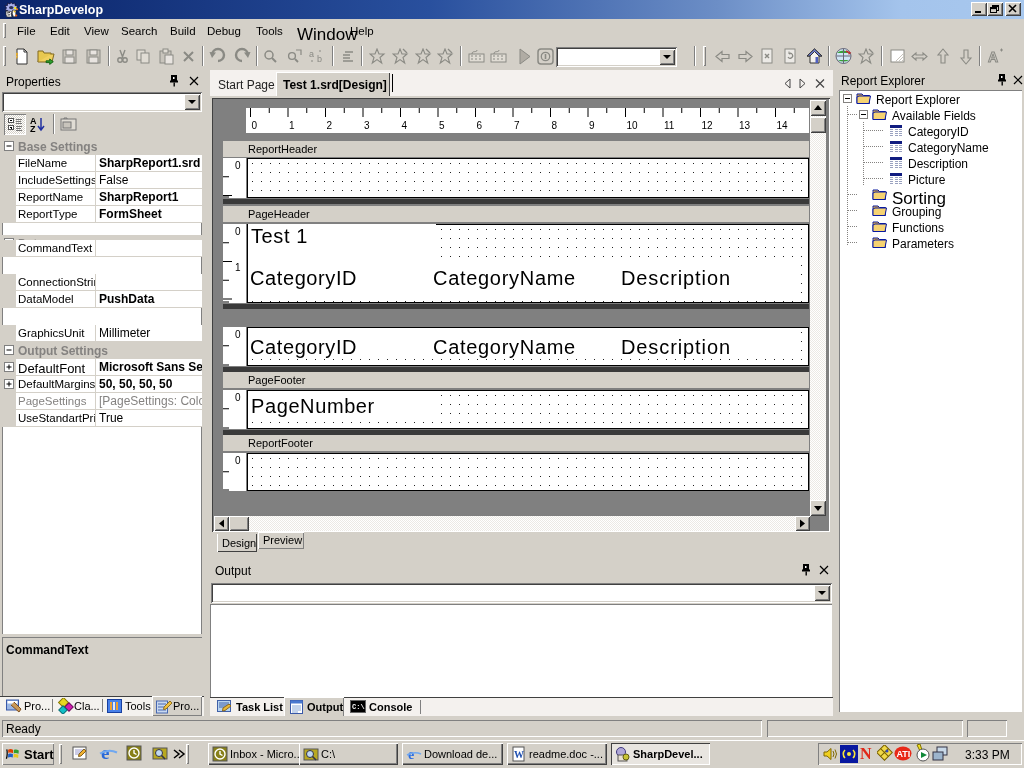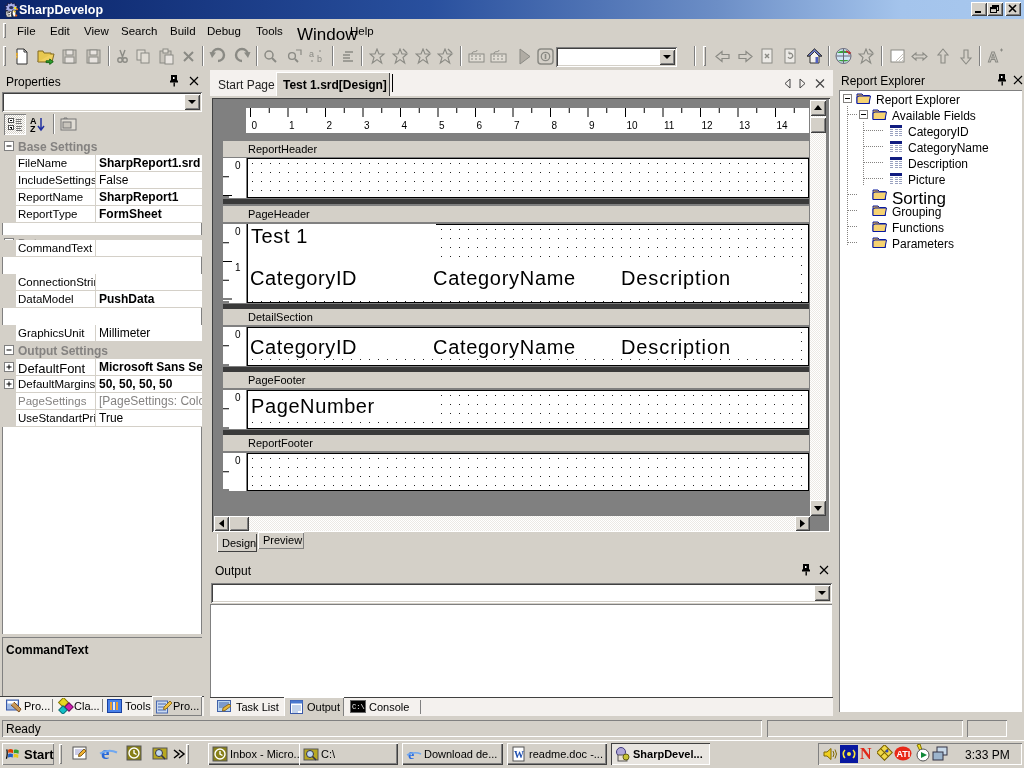--- a/index.html
+++ b/index.html
@@ -533,23 +533,20 @@
         <text x="12" y="11" font-size="10" font-family="Liberation Sans">0</text>
         <line x1="0" y1="18.75" x2="6" y2="18.75" stroke="#000"></line>
         <text x="12" y="46.5" font-size="10" font-family="Liberation Sans">1</text>
         <line x1="0" y1="37.5" x2="9" y2="37.5" stroke="#000"></line>
         <line x1="0" y1="56.25" x2="6" y2="56.25" stroke="#000"></line>
         <line x1="0" y1="75.0" x2="9" y2="75.0" stroke="#000"></line>
         <line x1="0" y1="78" x2="6" y2="78" stroke="#000"></line>
       </svg></div>
     <div class="abs dots" style="left:247px;top:224px;width:562px;height:79px;border:1px solid #000;background-position:4px 4px;"></div>
     <div class="abs" style="left:223px;top:304px;width:586px;height:5px;background:#3a3a3a;"></div>
-    <div class="abs bandtitle" style="left:223px;top:309px;width:586px;height:16px;">
-      <span class="abs" style="left:25px;top:2px;">DetailSection</span>
-    </div>
     <div class="abs" style="left:223px;top:327px;width:23px;height:39px;background:#fff;"><svg width="23" height="39">
         <text x="12" y="11" font-size="10" font-family="Liberation Sans">0</text>
         <line x1="0" y1="18.75" x2="6" y2="18.75" stroke="#000"></line>
         <line x1="0" y1="38" x2="6" y2="38" stroke="#000"></line>
       </svg></div>
     <div class="abs dots" style="left:247px;top:327px;width:562px;height:39px;border:1px solid #000;background-position:4px 4px;"></div>
     <div class="abs" style="left:223px;top:367px;width:586px;height:5px;background:#3a3a3a;"></div>
     <div class="abs bandtitle" style="left:223px;top:372px;width:586px;height:16px;">
       <span class="abs" style="left:25px;top:2px;">PageFooter</span>
     </div>
@@ -619,21 +616,21 @@
         <rect x="2" y="5.5" width="8" height="2" fill="#000"></rect>
         <rect x="5.5" y="7.5" width="1.4" height="4" fill="#000"></rect>
       </svg>
  <svg class="abs" style="left:608px;top:11px" width="12" height="12">
         <path d="M2 2 L10 10 M10 2 L2 10" stroke="#000" stroke-width="1.2"></path>
       </svg>
  <div class="abs field" style="left:1px;top:30px;width:621px;height:20px;">
         <div class="combo-arrow" style="right:2px;top:2px;height:16px;"></div>
       </div>
  <div class="abs" style="left:0px;top:51px;width:622px;height:93px;background:#fff;box-shadow:inset 1px 1px 0 #808080;"></div>
- <div class="abs" style="left:0px;top:144px;width:623px;height:20px;background:#f4f1ee;box-shadow:inset 0 1px 0 #404040;">
+ <div class="abs" style="left:0px;top:144px;width:623px;height:20px;background:#f4f1ee;box-shadow:inset 0 1px 0 #404040;font-weight:bold;">
   <svg class="abs" style="left:7px;top:3px" width="16" height="14">
           <rect x="0.5" y="0.5" width="13" height="11" fill="#b8d4f0" stroke="#4060a8"></rect>
           <path d="M2 3 h10 M2 5 h10 M2 7 h6" stroke="#4060a8"></path>
           <path d="M6 8 l6 -4 2 2 -6 4.5 -2.5 0.5 Z" fill="#e8b838" stroke="#8a6820"></path>
         </svg>
   <span class="abs" style="left:26px;top:4px;">Task List</span>
   <div class="abs raised1" style="left:74px;top:0px;width:60px;height:20px;background:#d4d0c8;"></div>
   <svg class="abs" style="left:80px;top:3px" width="14" height="14">
           <rect x="0.5" y="0.5" width="12" height="13" fill="#fff" stroke="#3858a8"></rect>
           <rect x="0.5" y="0.5" width="12" height="3" fill="#4878d0"></rect>

